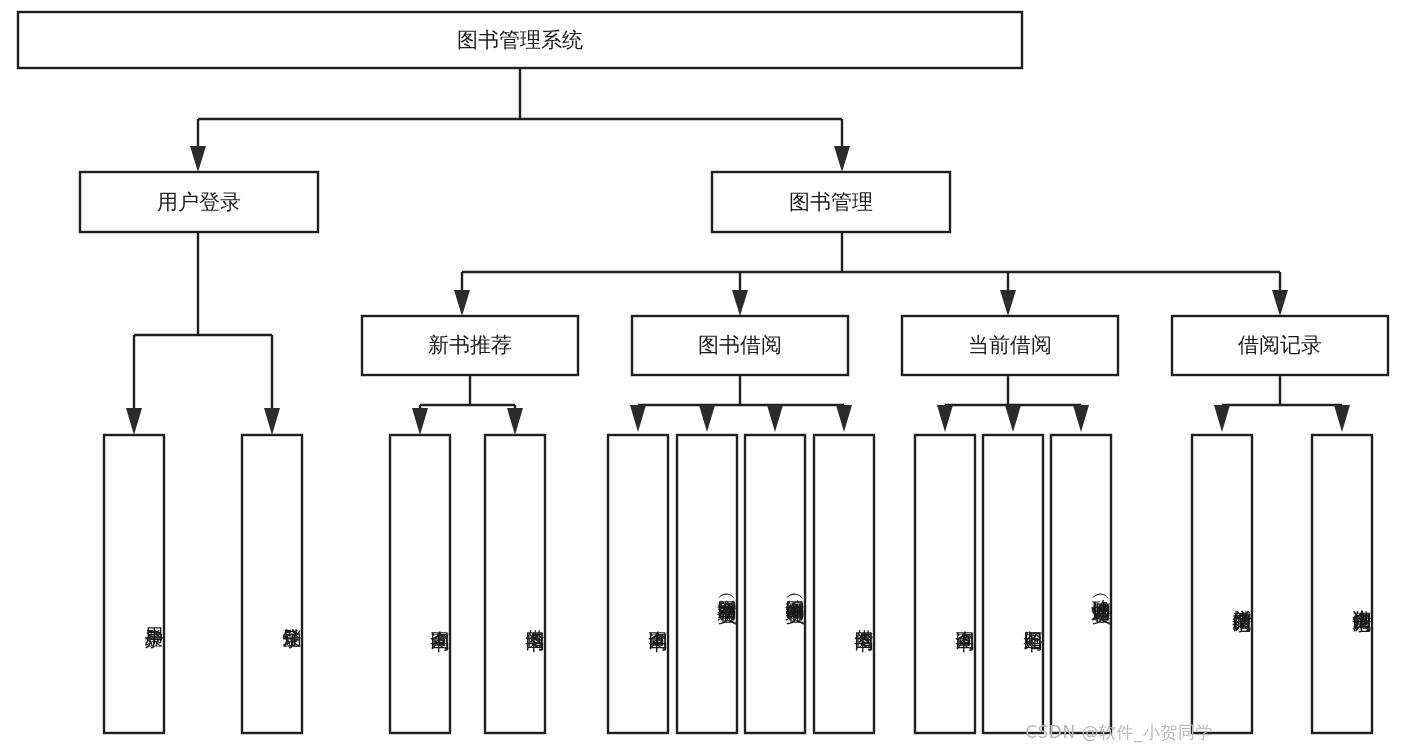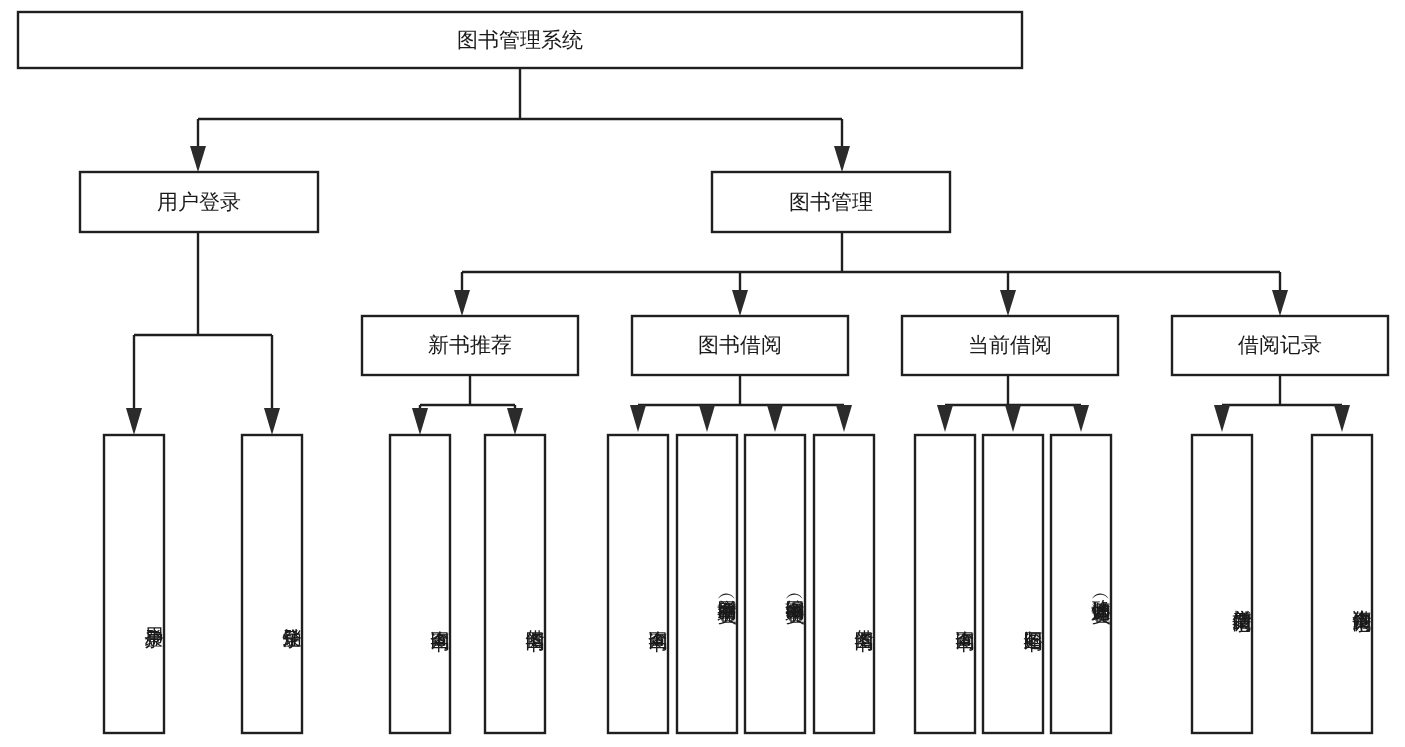--- a/index.html
+++ b/index.html
@@ -209,13 +209,14 @@
   <div class="vlabel" style="left:745px; top:443px; width:60px; height:290px;">编辑图书（管理员）</div>
   <div class="vlabel" style="left:814px; top:500px; width:60px; height:233px;">借阅图书</div>
 
   <div class="vlabel" style="left:915px; top:500px; width:60px; height:233px;">查询图书</div>
   <div class="vlabel" style="left:983px; top:500px; width:60px; height:233px;">归还图书</div>
   <div class="vlabel" style="left:1051px; top:443px; width:60px; height:290px;">确认归还（管理员）</div>
 
   <div class="vlabel" style="left:1192px; top:460px; width:60px; height:273px;">新增借阅记录</div>
   <div class="vlabel" style="left:1312px; top:460px; width:60px; height:273px;">查询借阅记录</div>
 
+  <div class="watermark">CSDN @软件_小贺同学</div>
 </div>
 
 </body></html>

